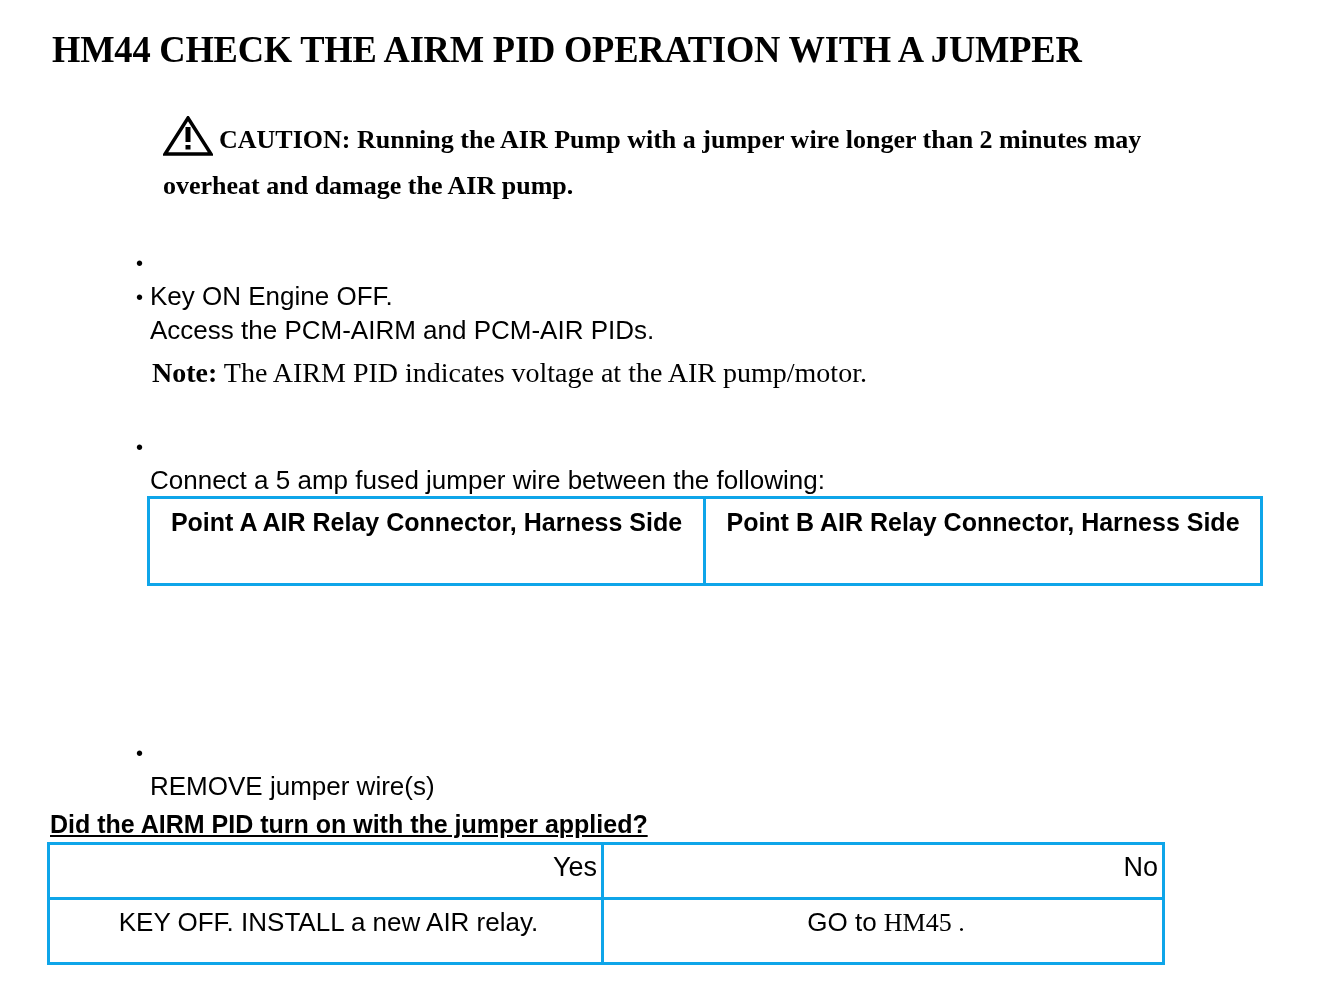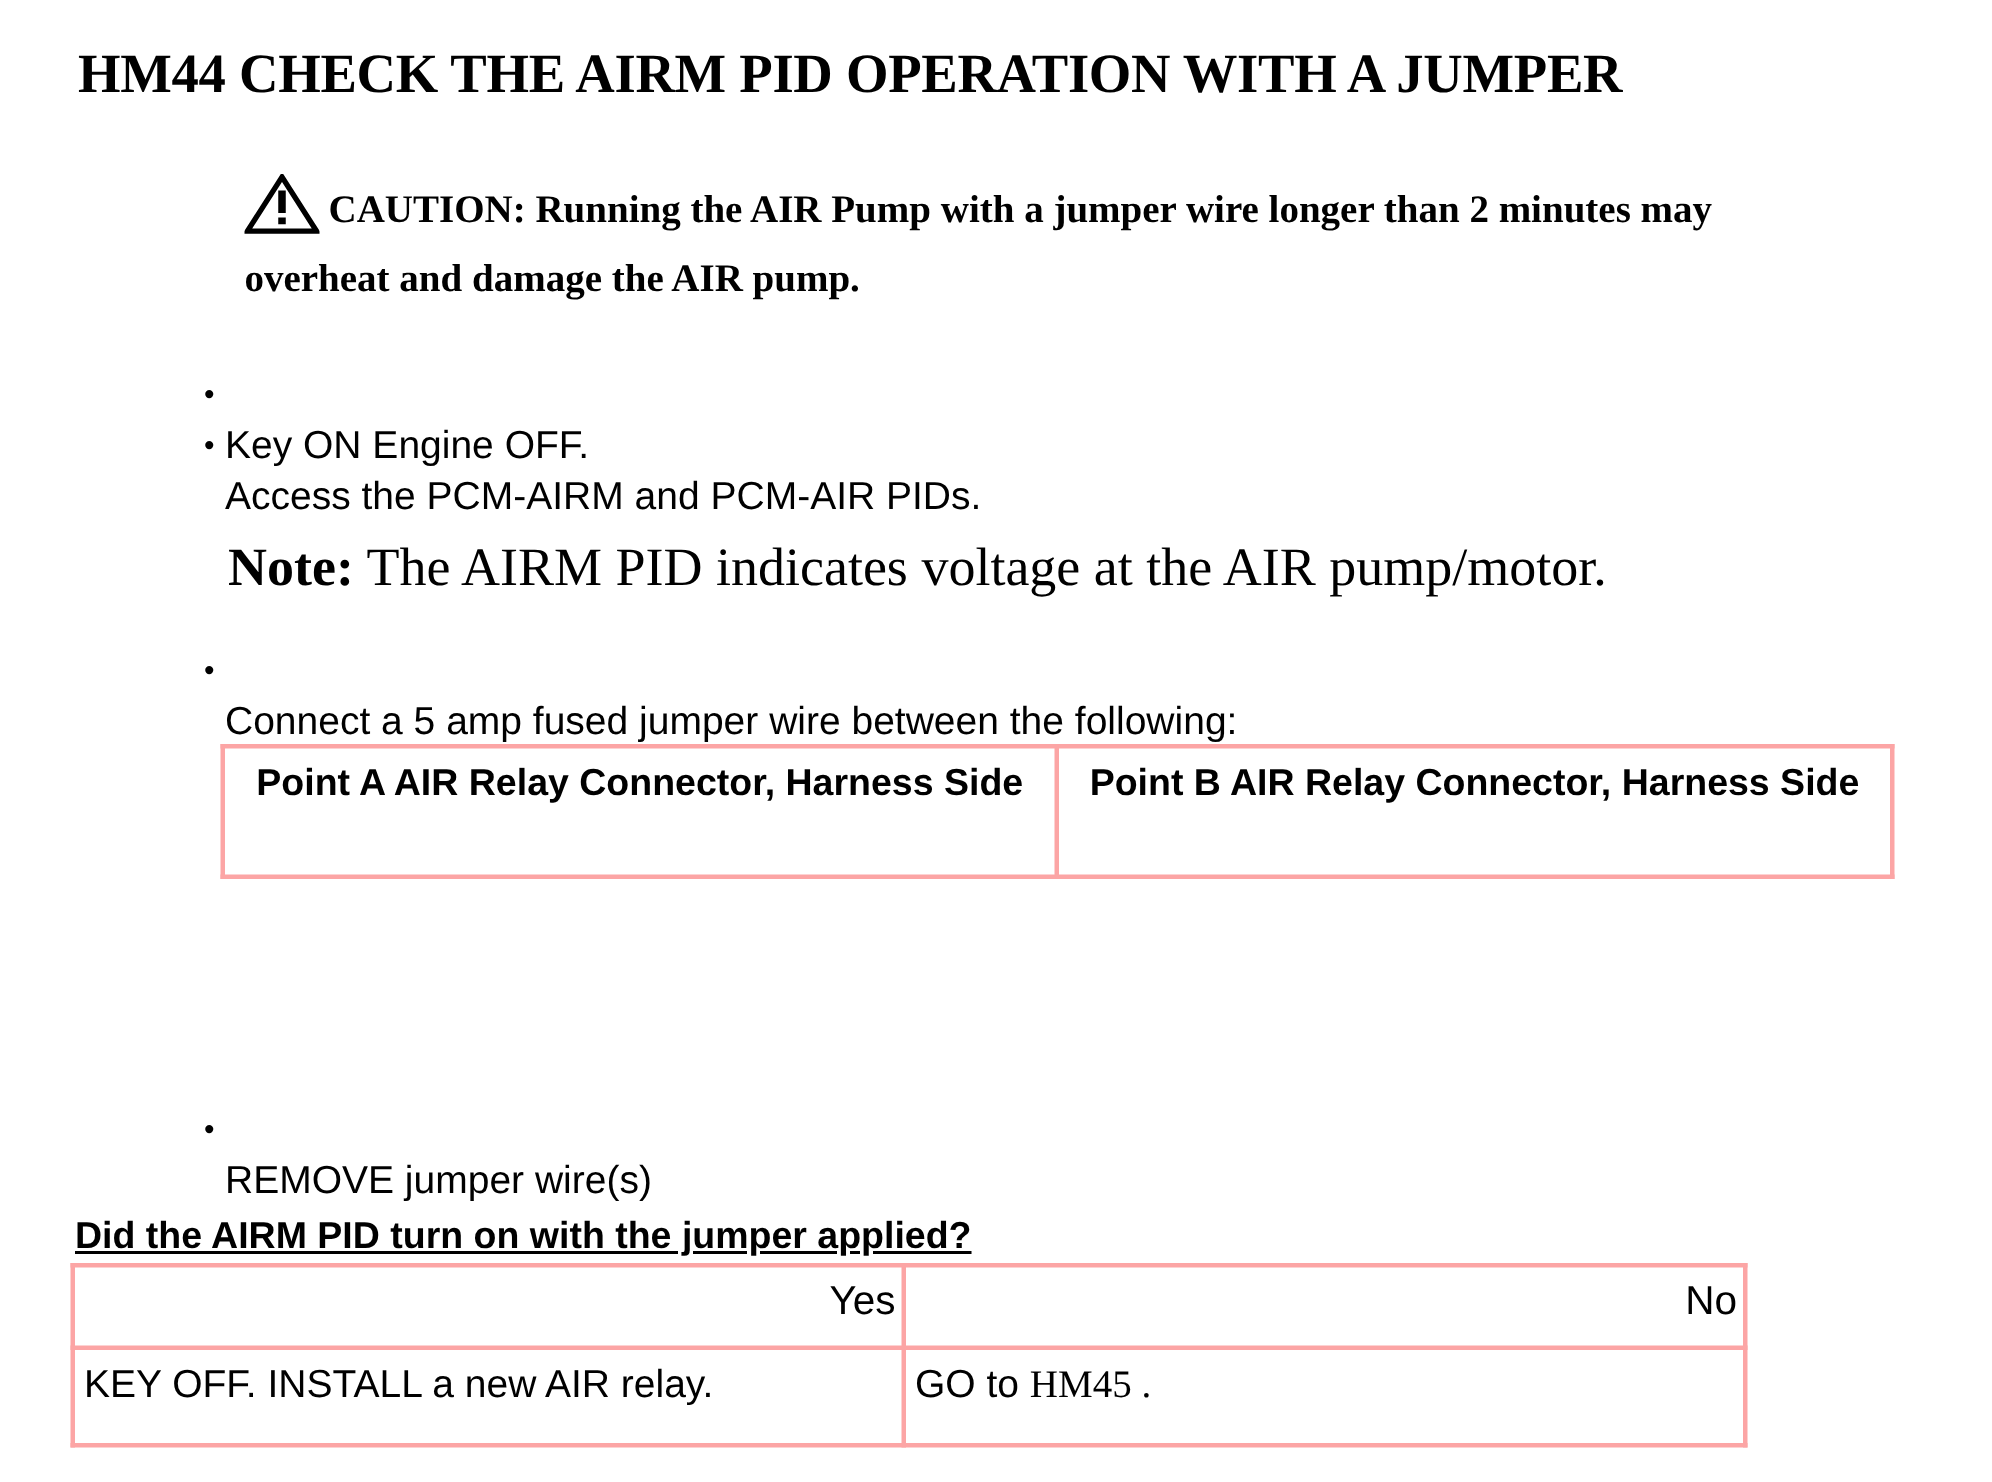--- a/index.html
+++ b/index.html
@@ -74,35 +74,35 @@
   #bullet-access-pids { left: 136px; top: 282px; }
   #bullet-connect     { left: 136px; top: 432px; }
   #bullet-remove      { left: 136px; top: 738px; }
 
   
   .note-line {
     position: absolute;
     left: 152px;
     top: 357px;
     font-family: "Liberation Serif", serif;
-    font-size: 36px;
+    font-size: 28px;
     white-space: nowrap;
   }
   .note-line .note-label {
     font-weight: bold;
   }
 
   
   table.doc-table {
     position: absolute;
     border-collapse: collapse;
     table-layout: fixed;
   }
   table.doc-table td {
-    border: 3px solid #fca5a5;
+    border: 3px solid #0ea5e9;
     padding: 0;
     vertical-align: top;
   }
 
   
   #jumper-points-table {
     left: 147px;
     top: 496px;
     width: 1113px;
   }
@@ -145,21 +145,21 @@
   #answer-table .col-yes { width: 554px; }
   #answer-table .col-no  { width: 561px; }
   #answer-table td.hdr {
     text-align: right;
     font-size: 27px;
     line-height: 32px;
     height: 40px;
     padding: 6px 4px 6px 4px;
   }
   #answer-table td.val {
-    text-align: left;
+    text-align: center;
     font-size: 26px;
     line-height: 32px;
     height: 42px;
     padding: 6px 0 14px 6px;
   }
   .serif-run {
     font-family: "Liberation Serif", serif;
   }
 </style>
 </head>

